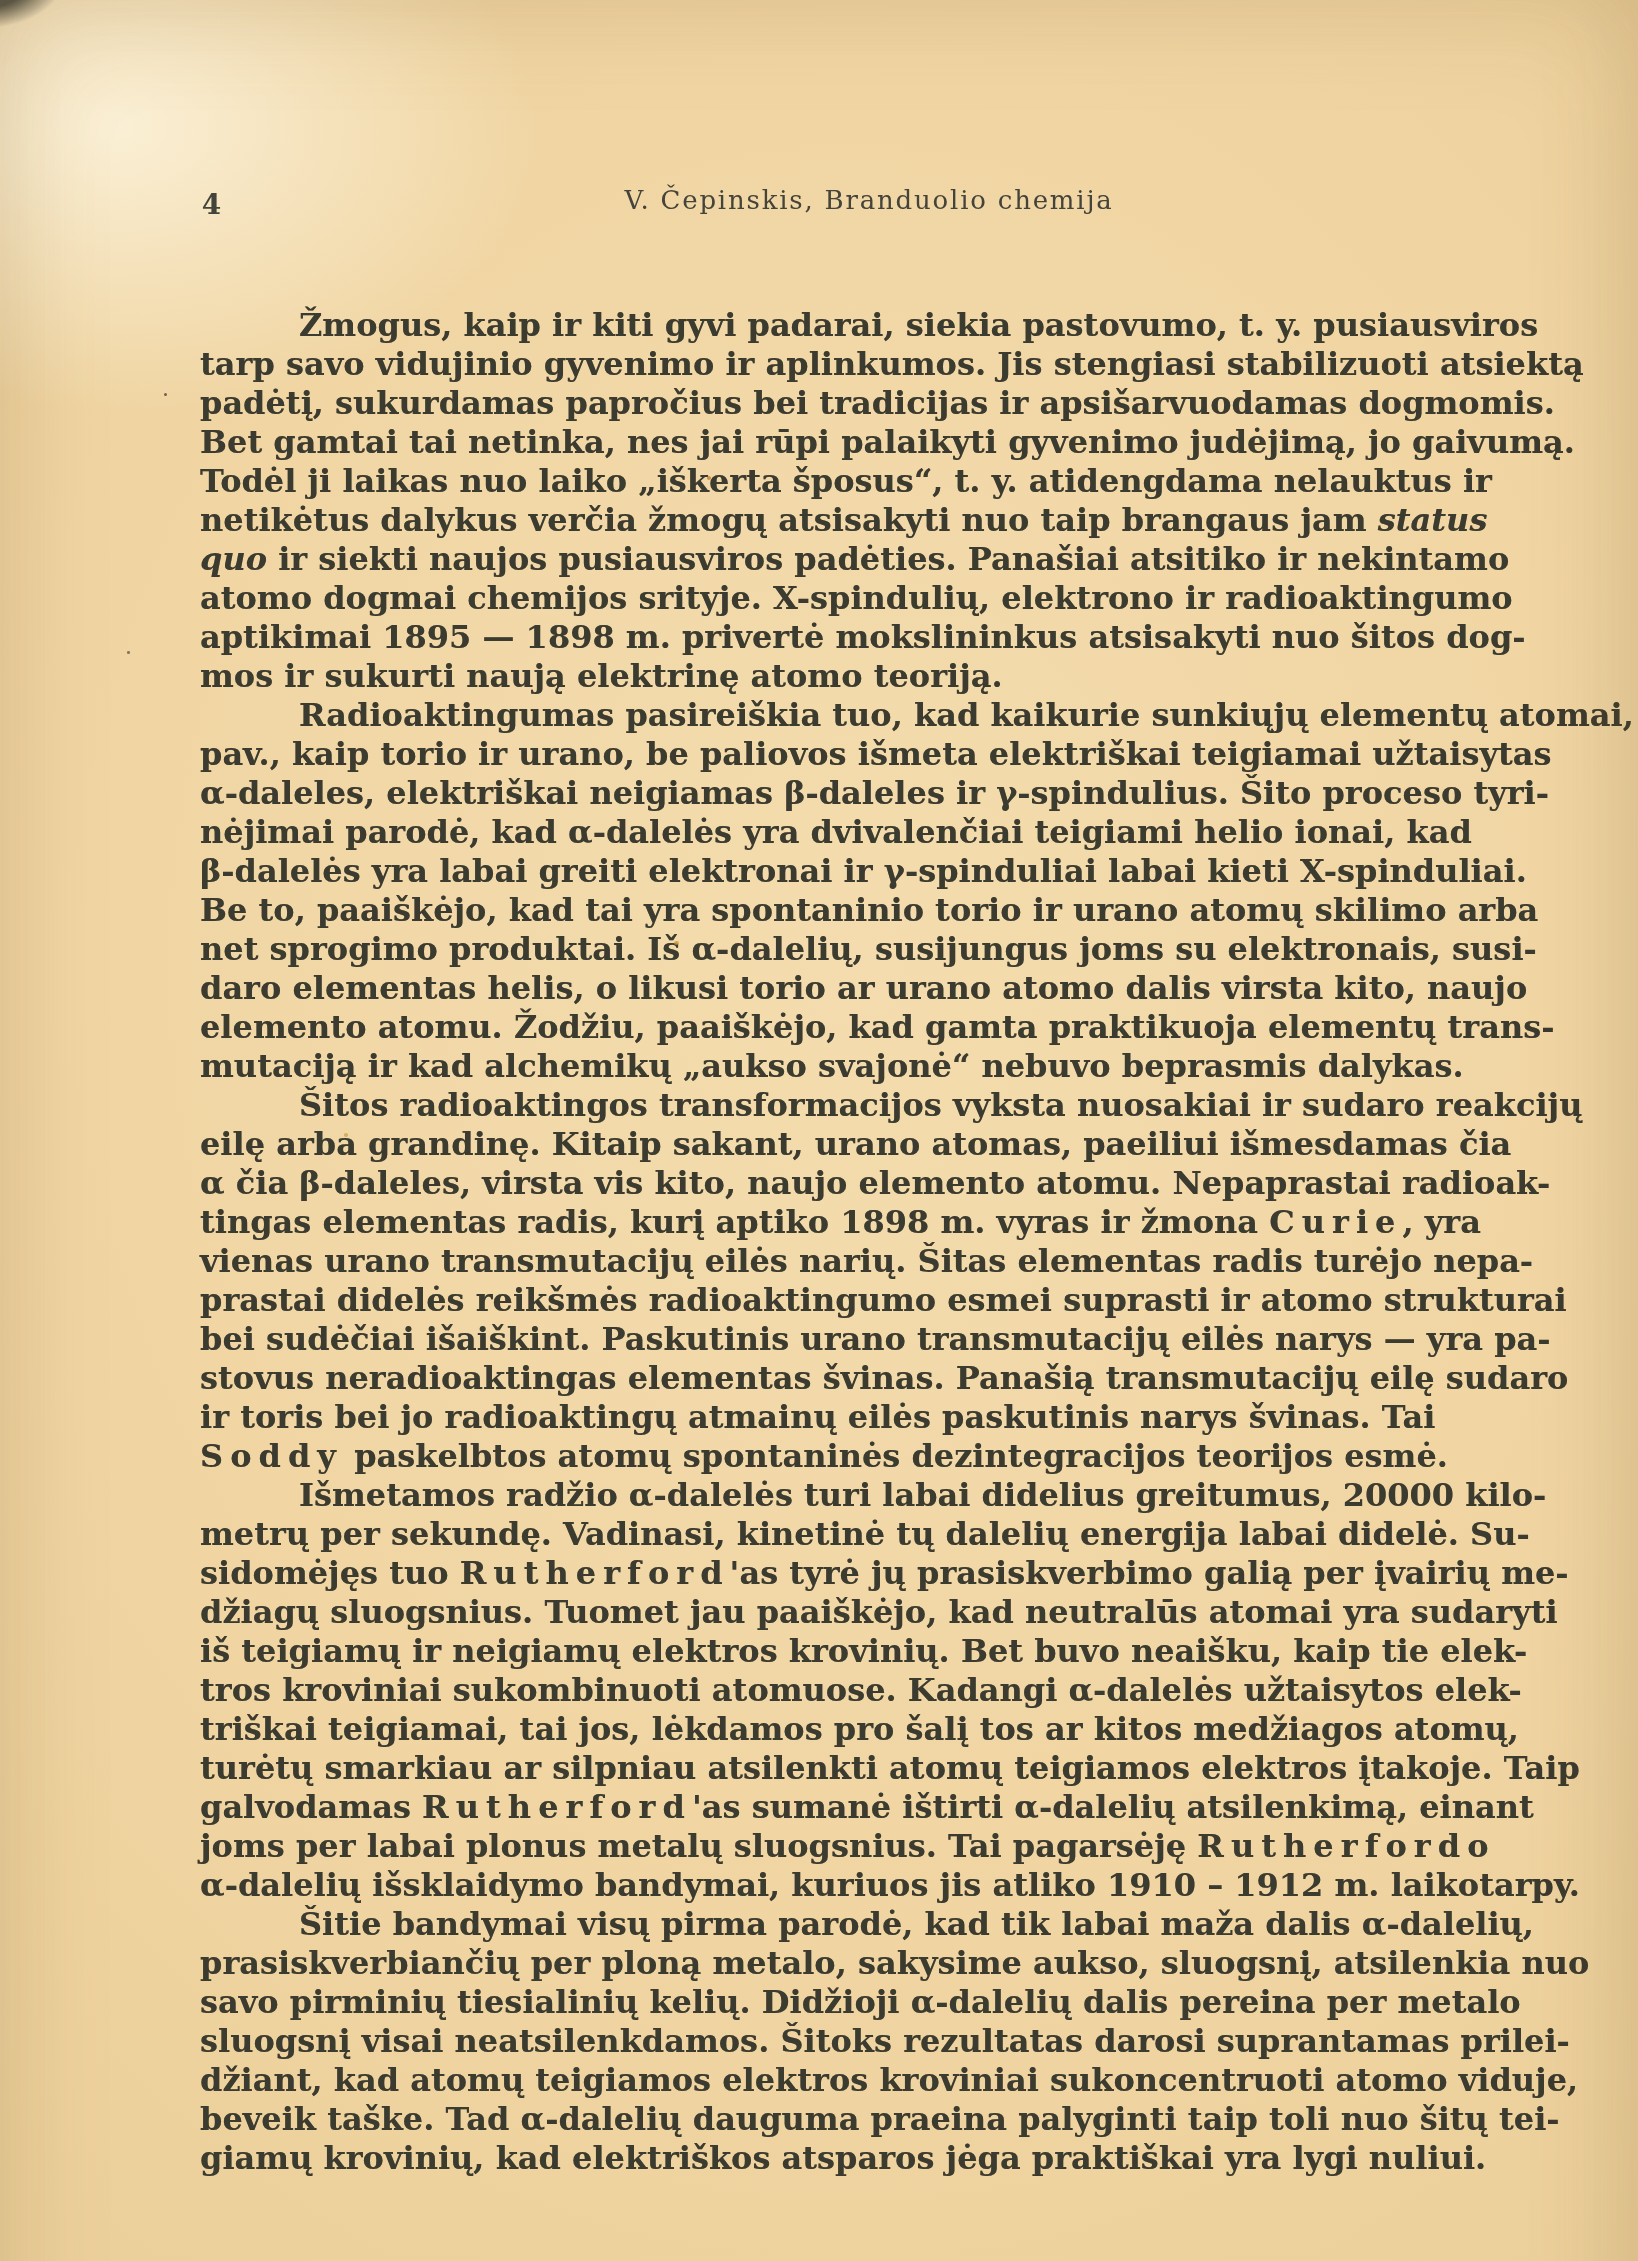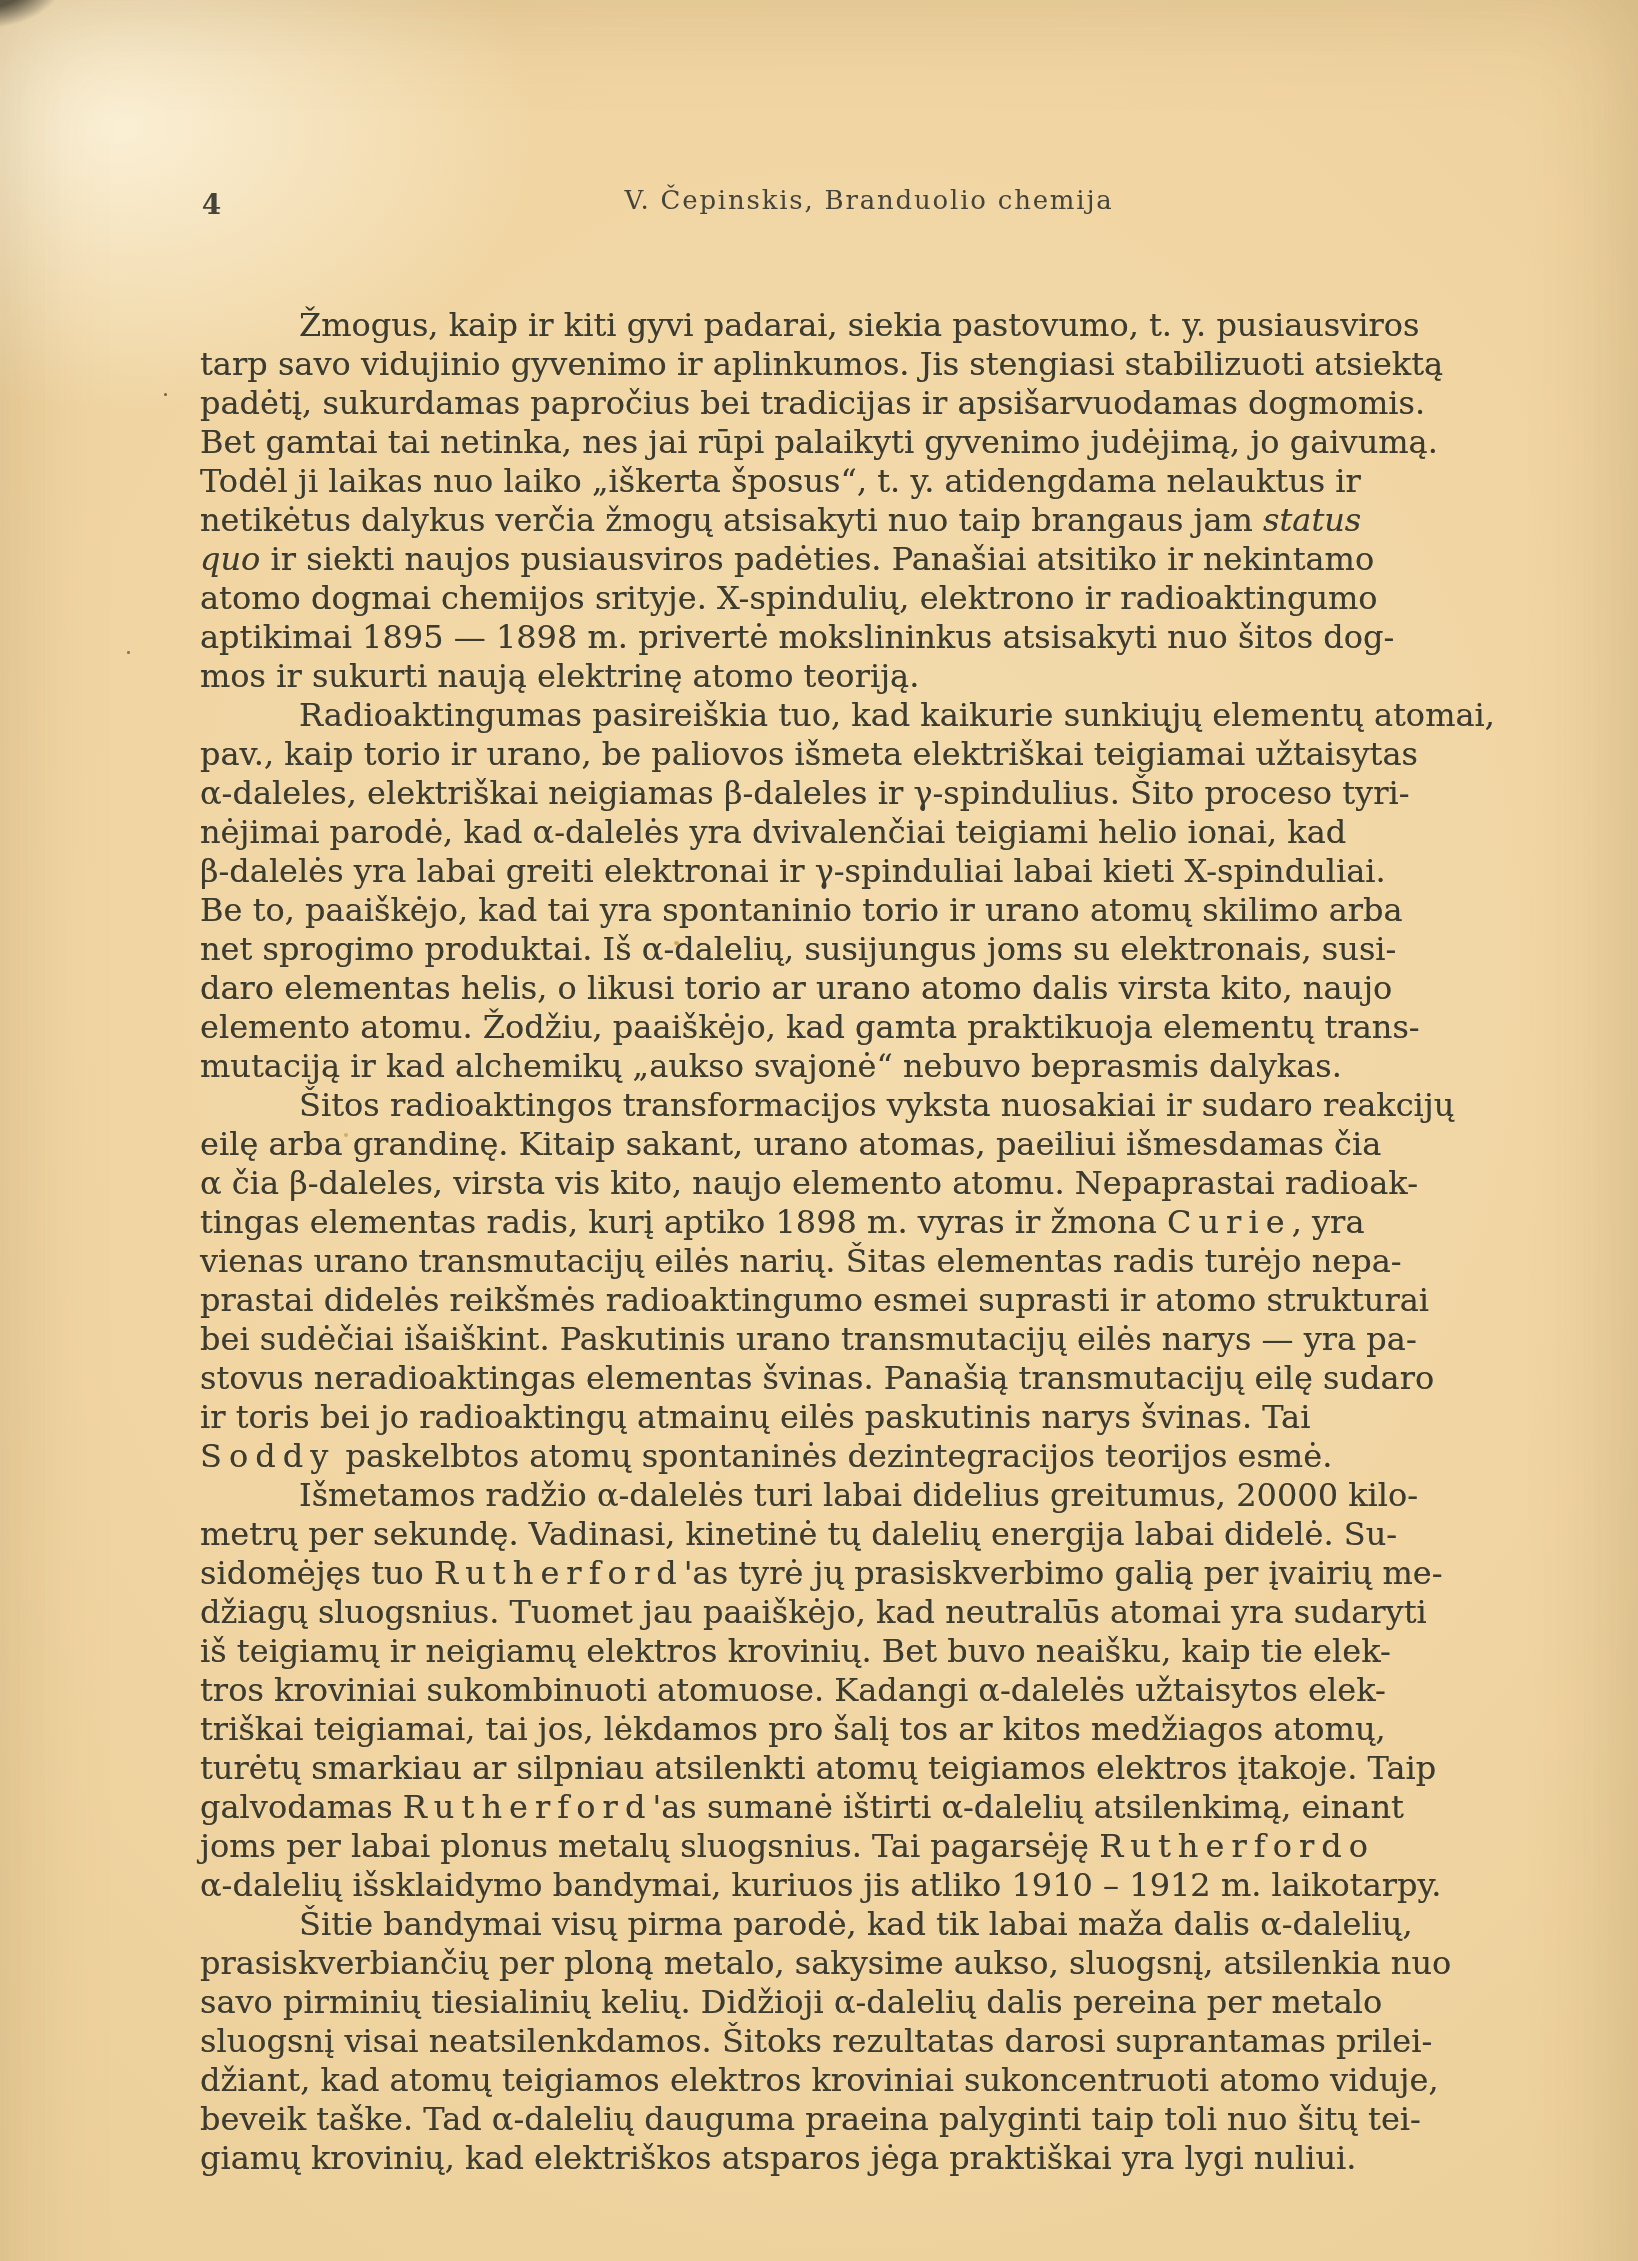--- a/index.html
+++ b/index.html
@@ -36,21 +36,21 @@
     display: block; text-align: center;
     font-size: 26px; letter-spacing: 1.8px;
   }
   .body-text {
     position: absolute; left: 200px; top: 306px; width: 1338px;
     font-size: 32px; line-height: 39px;
     color: var(--ink, #3c3b2f);
     white-space: nowrap;
     text-shadow: 0 0 0.5px rgba(60,59,47,0.45);
   }
-  .para { margin: 0; text-indent: 99px; }
+  .para { margin: 0; text-indent: 99px; font-weight: bold; }
   .it { font-style: italic; text-align: center; }
   .sp { letter-spacing: 0.22em; }
   .speck { position: absolute; border-radius: 50%; pointer-events: none; }
   .speck.s1 { left: 164px;  top: 393px;  width: 3.2px;  height: 3.2px;  background: #4a4538; opacity: .8; }
   .speck.s2 { left: 127px;  top: 651px; width: 2.7px;  height: 2.7px;  background: #55503f; opacity: .7; }
   .speck.s3 { left: 707px; top: 476px; width: 4.1px;  height: 3.6px;  background: #b97f2a; opacity: .75; }
   .speck.s4 { left: 674px; top: 941px; width: 4.5px; height: 4.1px;  background: #c8922e; opacity: .7; }
   .speck.s5 { left: 344px;  top: 1133px; width: 3.6px;  height: 3.6px;  background: #c49537; opacity: .6; }
 </style>
 </head>

